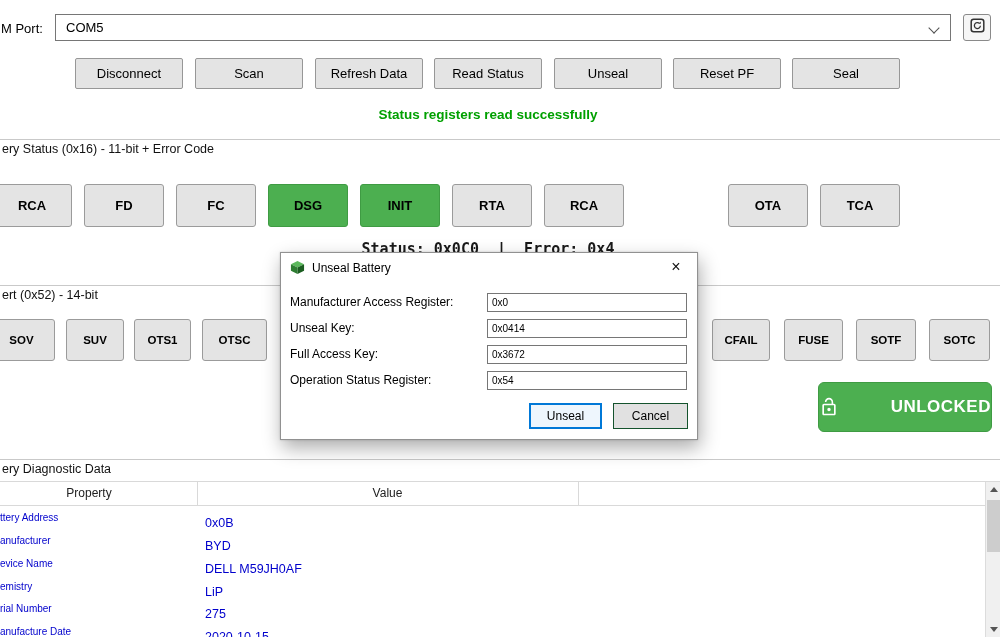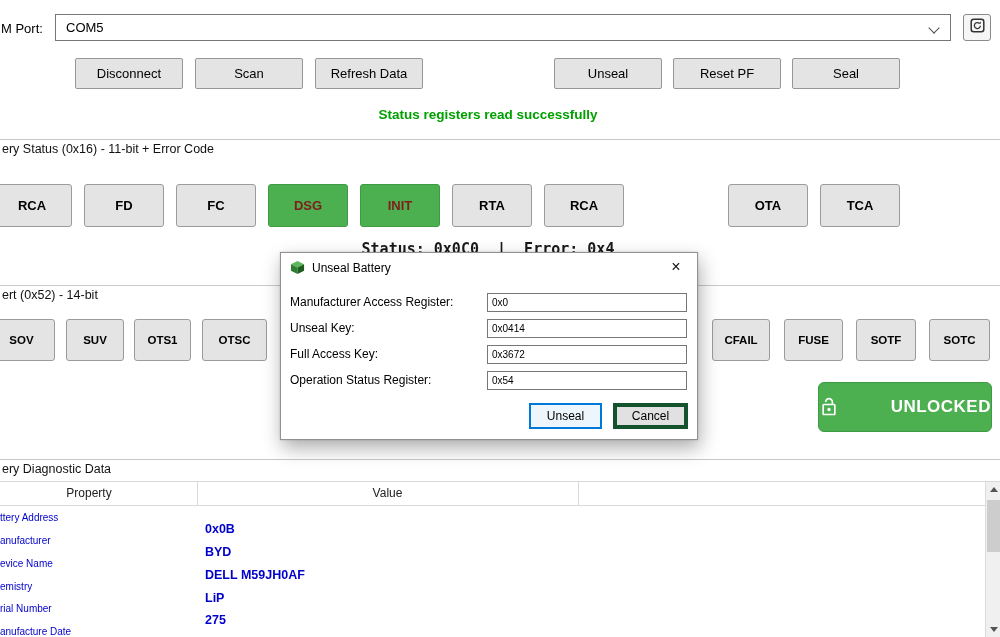--- a/index.html
+++ b/index.html
@@ -30,21 +30,21 @@
     text-align:center; font-size:13.5px; font-weight:bold; color:#00a000; }
 
   .divider { position:absolute; left:0; width:1000px; height:1px; background:#c9c9c9; }
   .sec-title { position:absolute; left:2px; font-size:12.5px; color:#111; }
 
   .flag { position:absolute; display:flex; align-items:center; justify-content:center;
     background:#e4e4e4; border:1px solid #9b9b9b; border-radius:3px;
     font-weight:bold; color:#000; }
   .flag1 { top:184px; height:43px; font-size:13px; }
   .flag2 { top:319px; height:42px; font-size:11.5px; }
-  .flag.active { background:#4caf50; border-color:#3f9b43; color:#7f1d1d; }
+  .flag.active { background:#4caf50; border-color:#3f9b43; color:#000000; }
 
   #status-line { position:absolute; left:0; top:240px; width:976px; text-align:center;
     font-family:"DejaVu Sans Mono","Liberation Mono",monospace;
     font-size:15px; font-weight:bold; color:#1a1a1a; white-space:pre; }
 
   #unlocked-btn { position:absolute; left:818px; top:382px; width:174px; height:50px;
     background:#4caf50; border:1px solid #3f9b43; border-radius:6px;
     display:flex; align-items:center; justify-content:space-between; gap:10px;
     color:#fff; font-size:17px; font-weight:bold; letter-spacing:.5px; }
 
@@ -59,31 +59,31 @@
     display:flex; align-items:center; justify-content:center;
     font-size:16px; color:#111; }
   .dlg-label { position:absolute; left:9px; font-size:12px; color:#000; line-height:19px; }
   .dlg-input { position:absolute; left:206px; width:200px; height:19px;
     border:1px solid #767676; background:#fff; font-size:10px; padding:0 4px;
     font-family:"Liberation Sans","DejaVu Sans",sans-serif; color:#000; }
   .dlg-btn { position:absolute; top:150px; height:26px; font-size:12px;
     display:flex; align-items:center; justify-content:center; cursor:default; }
   #btn-unseal { left:248px; width:73px; background:#eef6fd; border:1px solid #0078d7;
     box-shadow:inset 0 0 0 1px #0078d7; }
-  #btn-cancel { left:332px; width:75px; background:#e1e1e1; border:4px solid #14532d; }
+  #btn-cancel { left:332px; width:75px; background:#e1e1e1; border:1px solid #14532d; }
 
   
   .vline { position:absolute; width:1px; background:#d9d9d9; }
   .th { position:absolute; top:482px; height:23px; line-height:23px; text-align:center;
     font-size:12px; color:#222; }
   .trow { position:absolute; left:0; width:985px; height:23px; }
   .td-prop { position:absolute; left:0; top:0; width:197px; line-height:23px;
     font-size:10px; color:#0000cc; white-space:nowrap; overflow:hidden; }
-  .td-val { position:absolute; left:205px; top:12px; width:370px; line-height:23px;
-    font-size:12.5px; color:#0000cc; white-space:nowrap;font-weight:bold; }
+  .td-val { position:absolute; left:205px; top:6px; width:370px; line-height:23px;
+    font-size:12.5px; color:#0000cc; white-space:nowrap; }
 
   
   #scrollbar { position:absolute; left:985px; top:482px; width:15px; height:155px;
     background:#f0f0f0; border-left:1px solid #dcdcdc; }
   .sb-btn { position:absolute; left:0; width:15px; height:15px; background:#f0f0f0;
     display:flex; align-items:center; justify-content:center; }
   #sb-up { top:0; } #sb-down { bottom:0; }
   .tri-up { width:0; height:0; border-left:4px solid transparent;
     border-right:4px solid transparent; border-bottom:5px solid #555; }
   .tri-down { width:0; height:0; border-left:4px solid transparent;
@@ -106,20 +106,21 @@
         <rect x="2.2" y="2.2" width="12.6" height="12.6" rx="2.5" stroke="#333" stroke-width="1.5"></rect>
         <path d="M11.4 8.7a3 3 0 1 1-.9-2.3" stroke="#333" stroke-width="1.3"></path>
         <path d="M11.8 4.6v2.2H9.6z" fill="#333"></path>
       </svg>
     </span>
   </div>
 
   <div class="btn" style="left:75px;">Disconnect</div>
   <div class="btn" style="left:195px;">Scan</div>
   <div class="btn" style="left:315px;">Refresh Data</div>
+  <div class="btn" style="left:434px;">Read Status</div>
   <div class="btn" style="left:554px;">Unseal</div>
   <div class="btn" style="left:673px;">Reset PF</div>
   <div class="btn" style="left:792px;">Seal</div>
 
   <div id="status-message">Status registers read successfully</div>
 
   <div class="divider" style="top:139px;"></div>
   <div class="sec-title" style="top:142px;">ery Status (0x16) - 11-bit + Error Code</div>
 
   <div class="flag flag1" style="left:-8px; width:80px;">RCA</div>

